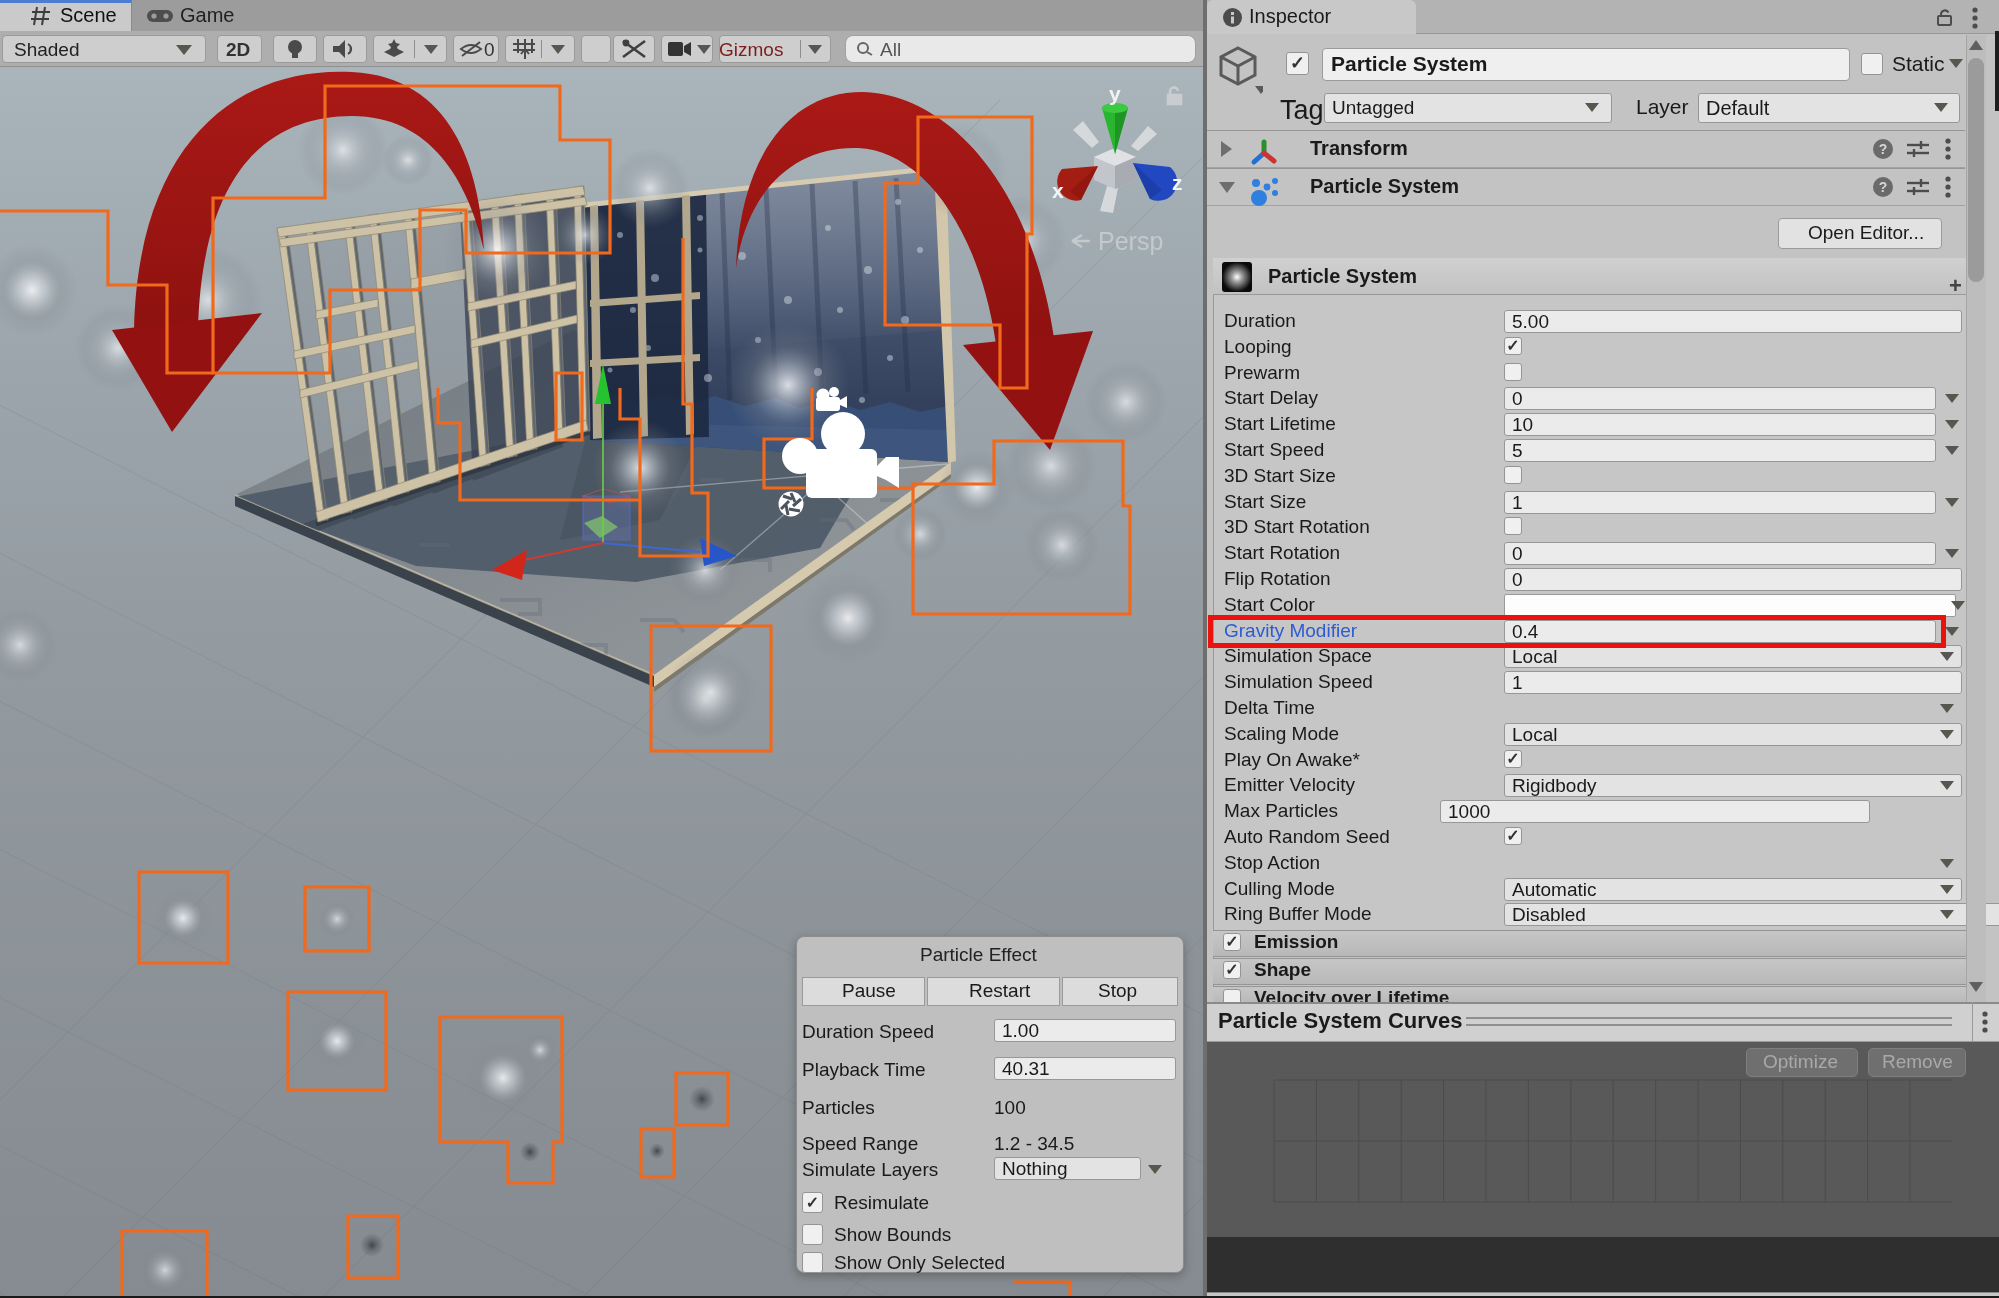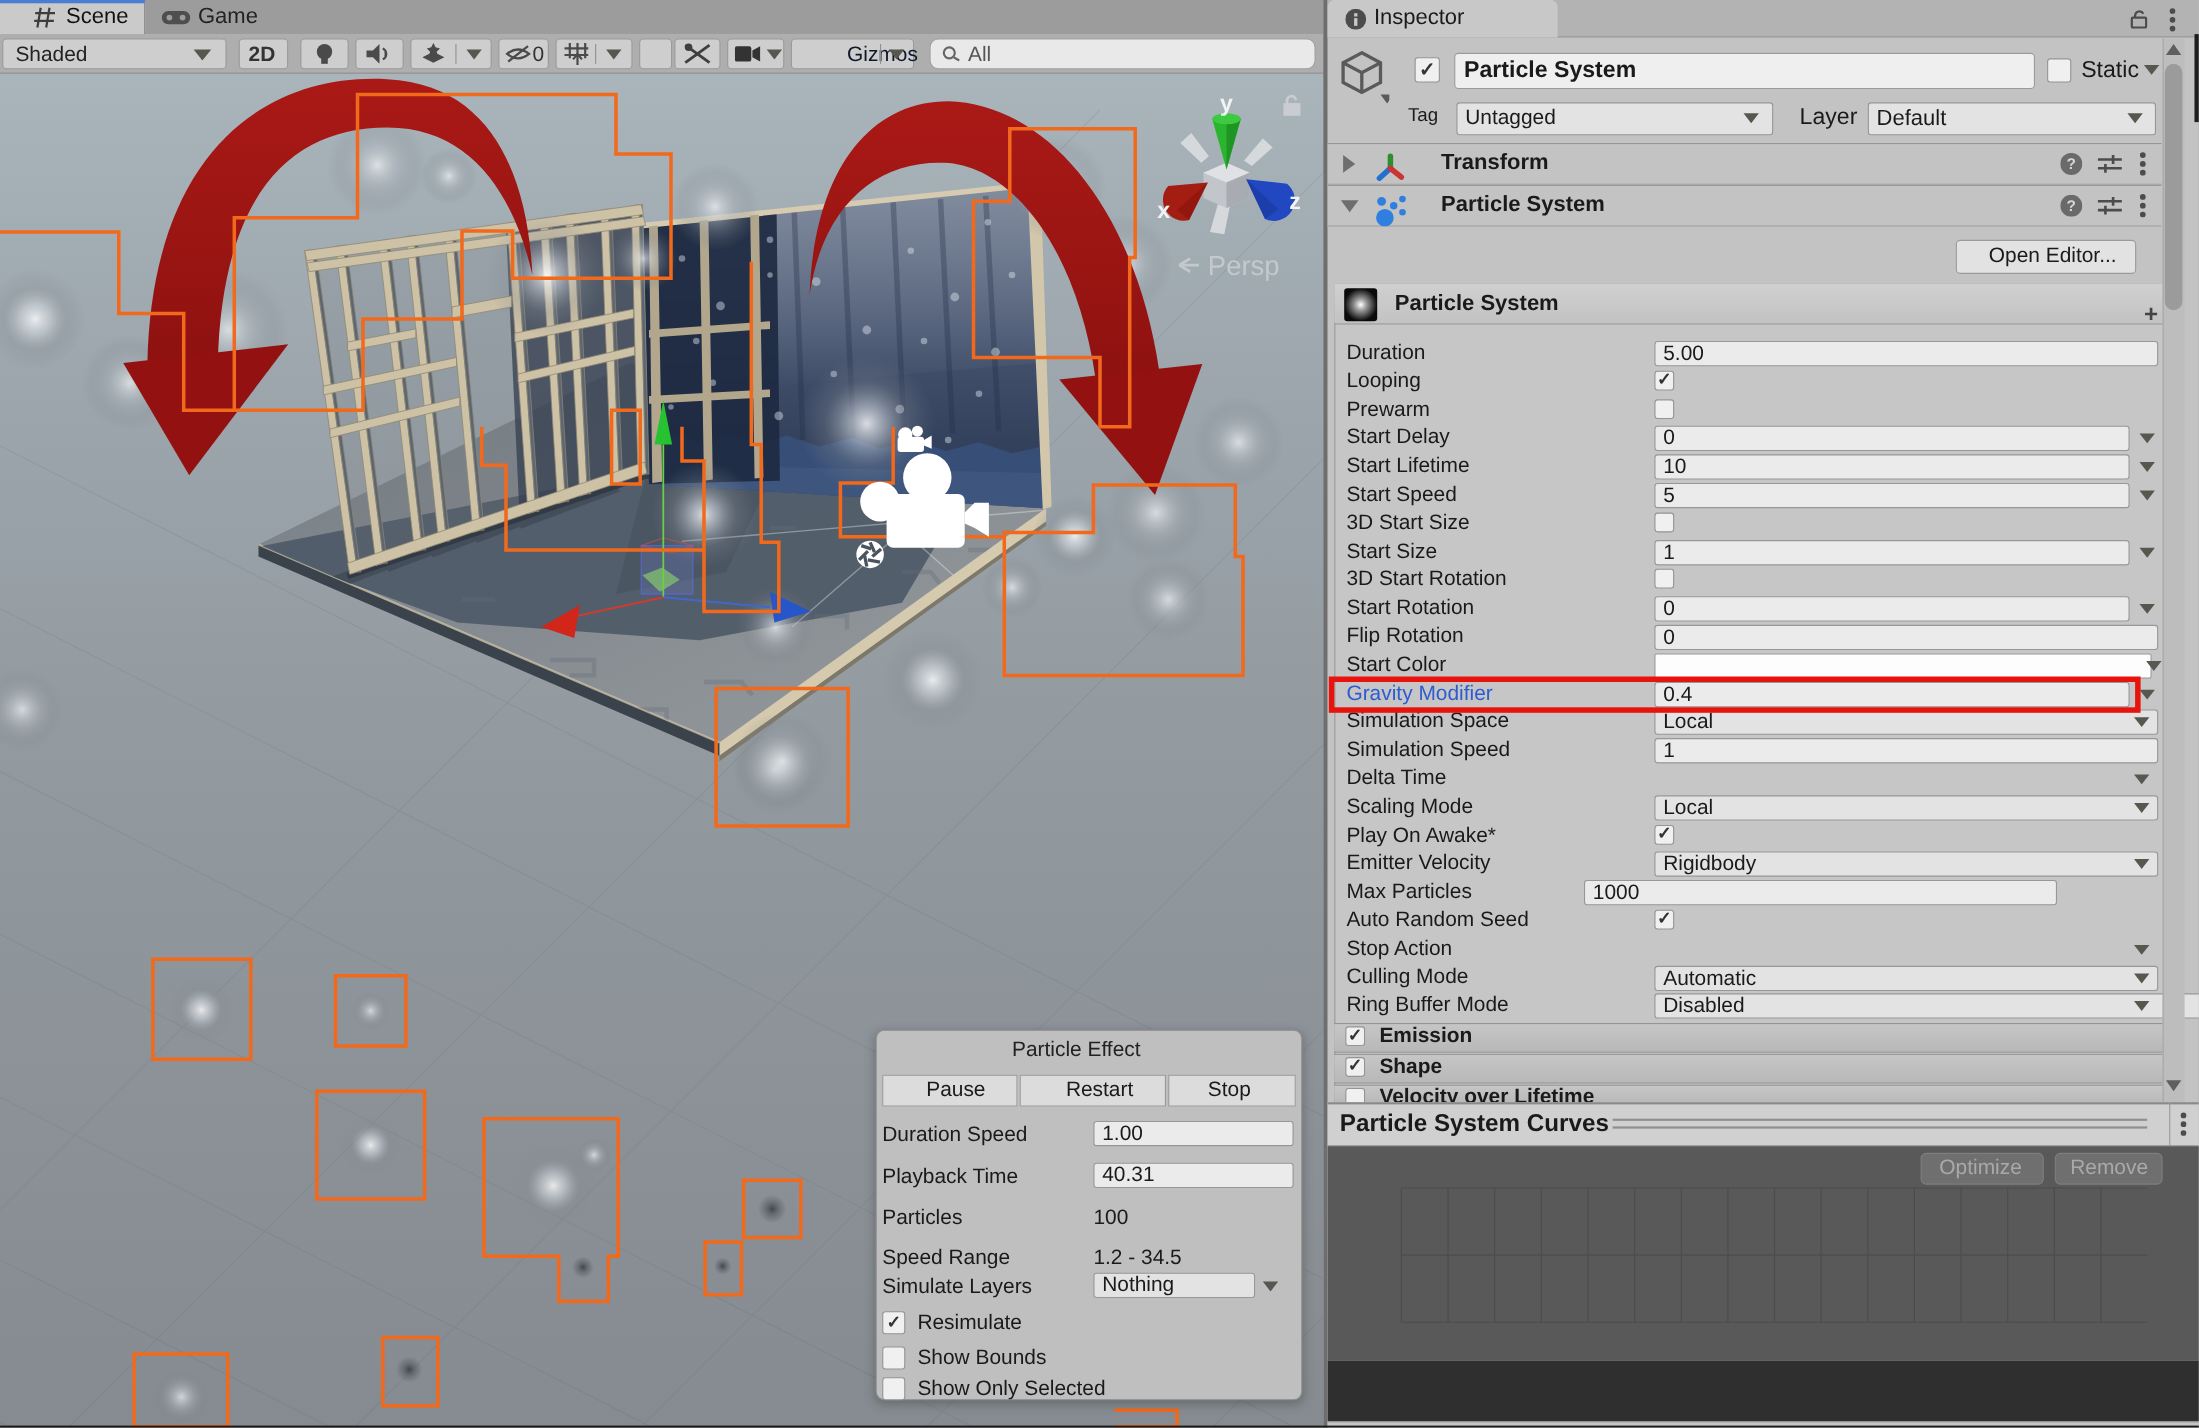--- a/index.html
+++ b/index.html
@@ -371,21 +371,21 @@
       </g>
       <circle cx="5" cy="4" r="3.4" fill="#3f3f3f"></circle>
     </svg>
     <div class="btn" style="left:661px;top:35px;width:52px;height:28px"></div>
     <svg class="abs" style="left:668px;top:41px" width="24" height="16">
       <rect x="0" y="1" width="15" height="14" rx="2" fill="#333"></rect>
       <polygon points="16,5 23,1 23,15 16,11" fill="#333"></polygon>
     </svg>
     <div class="tri" style="left:697px;top:45px"></div>
     <div class="btn" style="left:719px;top:35px;width:112px;height:28px"></div>
-    <div class="lbl" style="left:770px;top:39px;color:#0f172a">Gizmos</div>
+    <div class="lbl" style="left:719px;top:39px;color:#7f1d1d">Gizmos</div>
     <div class="abs" style="left:800px;top:40px;width:1px;height:18px;background:#8f8f8f"></div>
     <div class="tri" style="left:808px;top:45px"></div>
     <div class="abs" style="left:845px;top:35px;width:351px;height:28px;background:#e9e9e9;border:1px solid #a0a0a0;border-radius:8px"></div>
     <svg class="abs" style="left:856px;top:41px" width="18" height="18">
       <circle cx="7" cy="7" r="5" fill="none" stroke="#666" stroke-width="2"></circle>
       <line x1="11" y1="11" x2="16" y2="14" stroke="#666" stroke-width="2"></line>
     </svg>
     <div class="lbl" style="left:880px;top:39px;color:#555">All</div>
     <div class="abs" style="left:1203px;top:0;width:4px;height:1298px;background:#6e6e6e"></div>
     <div class="abs" style="left:796px;top:936px;width:388px;height:337px;background:#bfbfbf;border:1px solid #8c8c8c;border-radius:8px;box-shadow:0 3px 10px rgba(0,0,0,0.25)"></div>
@@ -439,21 +439,21 @@
         <line x1="19" y1="20" x2="19" y2="38"></line>
       </g>
       <polygon points="36,40 48,40 42,48" fill="#5a5a5a"></polygon>
     </svg>
     <div class="cb" style="left:1286px;top:52px;width:23px;height:23px;line-height:21px;font-size:18px">✓</div>
     <div class="abs" style="left:1322px;top:48px;width:528px;height:33px;background:#efefef;border:1px solid #9b9b9b;border-radius:4px"></div>
     <div class="lbl b" style="left:1331px;top:52px;font-size:21px">Particle System</div>
     <div class="cb" style="left:1861px;top:53px;width:22px;height:22px"></div>
     <div class="lbl" style="left:1892px;top:52px;font-size:21px">Static</div>
     <div class="tri" style="left:1949px;top:59px"></div>
-    <div class="lbl" style="left:1280px;top:95px;font-size:17px">Tag</div>
+    <div class="lbl" style="left:1280px;top:95px;font-size:27px">Tag</div>
     <div class="dd" style="left:1324px;top:93px;width:288px;height:30px;font-size:19px;line-height:28px">Untagged</div>
     <div class="tri" style="left:1585px;top:103px"></div>
     <div class="lbl" style="left:1636px;top:95px;font-size:21px">Layer</div>
     <div class="dd" style="left:1698px;top:93px;width:262px;height:30px;font-size:20px;line-height:28px">Default</div>
     <div class="tri" style="left:1934px;top:103px"></div>
     <div class="abs" style="left:1207px;top:130px;width:758px;height:38px;background:#c3c3c3;border-top:1px solid #969696;border-bottom:1px solid #a2a2a2"></div>
     <div class="abs" style="left:1221px;top:141px;width:0;height:0;border-top:8px solid transparent;border-bottom:8px solid transparent;border-left:11px solid #6e6e6e"></div>
     <svg class="abs" style="left:1249px;top:139px" width="30" height="28">
       <g stroke-width="5" stroke-linecap="round">
         <line x1="15" y1="14" x2="15" y2="3" stroke="#2c8f2c"></line>

